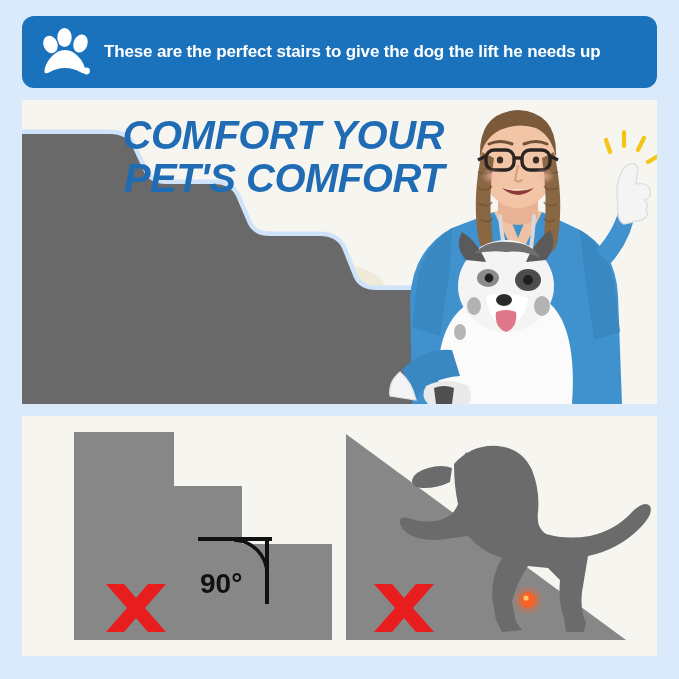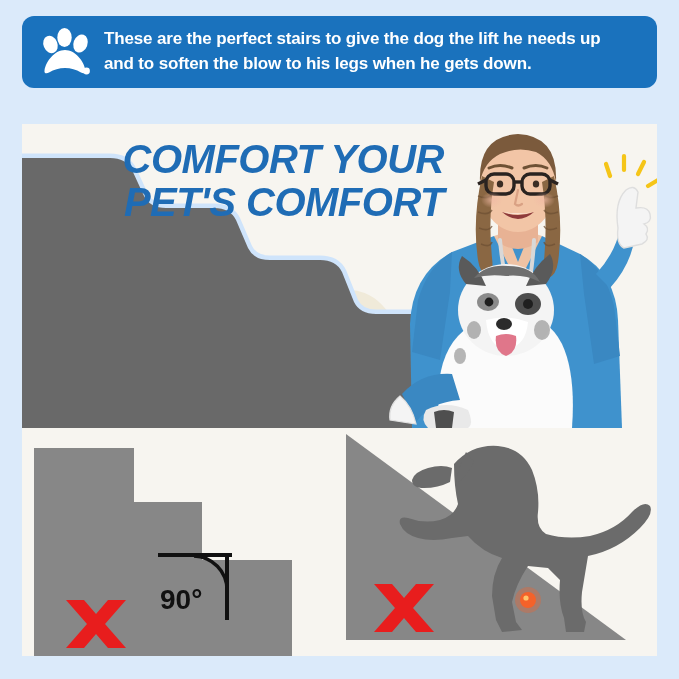--- a/index.html
+++ b/index.html
@@ -53,21 +53,20 @@
 
   
   .hero {
     position: absolute;
     left: 22px;
     top: 100px;
     width: 635px;
     height: 304px;
     background: #f7f5f0;
     overflow: hidden;
-    margin-top: 24px;
   }
   .hero-bg-paw {
     position: absolute;
     pointer-events: none;
   }
   .hero-title {
     position: absolute;
     right: 213px;
     top: 14px;
     text-align: right;
@@ -103,21 +102,22 @@
     left: 22px;
     top: 416px;
     width: 635px;
     height: 240px;
     background: #f7f5f0;
     overflow: hidden;
   }
   .bottom-left-fig {
     position: absolute;
     left: 0;
-    top: 16px;
+    top: 0;
+    padding-left: 40px;
   }
   .bottom-right-fig {
     position: absolute;
     left: 310px;
     top: 0;
   }
 </style>
 </head>
 <body>
 
@@ -130,21 +130,20 @@
         <ellipse cx="12.5" cy="20.5" rx="7" ry="9" fill="#ffffff" transform="rotate(-22 12.5 20.5)"></ellipse>
         <ellipse cx="26.5" cy="13.5" rx="7.2" ry="9.6" fill="#ffffff"></ellipse>
         <ellipse cx="42.5" cy="19.5" rx="7" ry="9.2" fill="#ffffff" transform="rotate(20 42.5 19.5)"></ellipse>
 
         <path d="M27 26 C 37 26 46 37 47.5 46.5 C 48 49.5 45.5 50 43 48.5 C 38 45.5 33 44 27 44 C 21 44 16 45.5 11 48.5 C 8.5 50 6 49.5 6.5 46.5 C 8 37 17 26 27 26 Z" fill="#ffffff"></path>
         <circle cx="48.5" cy="47" r="3.4" fill="#ffffff"></circle>
       </svg>
     </div>
     <div class="banner-text">
       <span>These are the perfect stairs to give the dog the lift he needs up</span>
-      <span class="l2">and to soften the blow to his legs when he gets down.</span>
     </div>
   </div>
 
   <div class="hero">
 
     <svg class="hero-bg-paw" width="635" height="304" viewBox="0 0 635 304" style="left:0;top:0;">
       <g fill="#f0ead9">
         <ellipse cx="232" cy="250" rx="52" ry="64" transform="rotate(-20 232 250)"></ellipse>
         <ellipse cx="330" cy="228" rx="49" ry="62" transform="rotate(-6 330 228)"></ellipse>
         <ellipse cx="424" cy="238" rx="48" ry="60" transform="rotate(12 424 238)"></ellipse>

